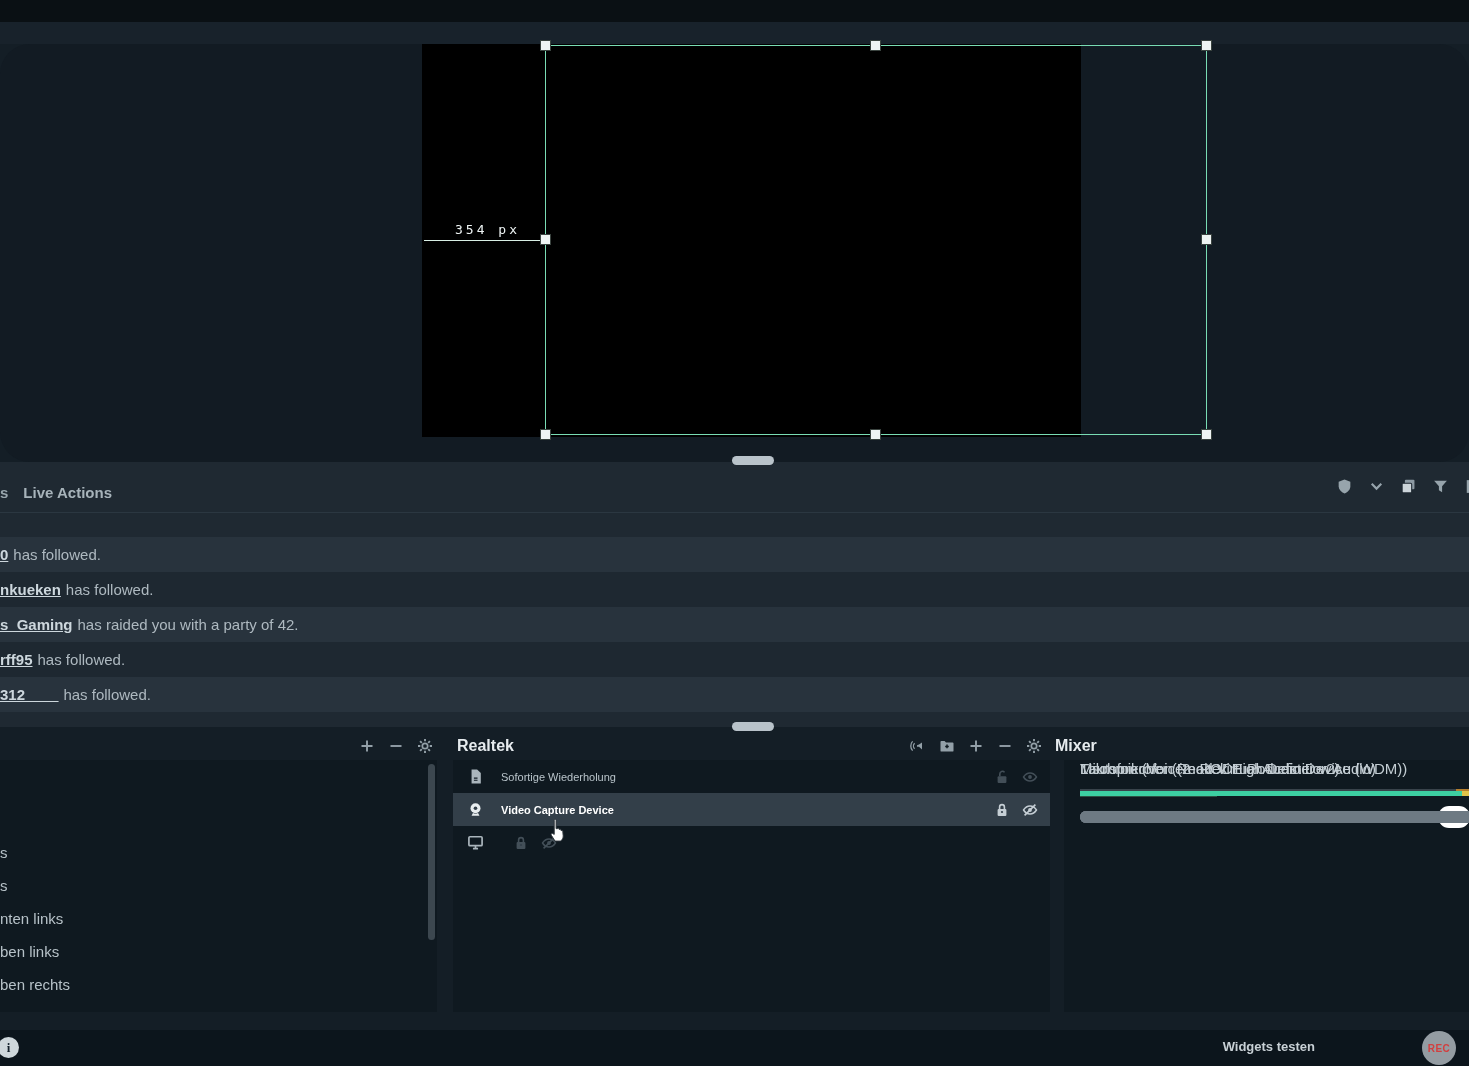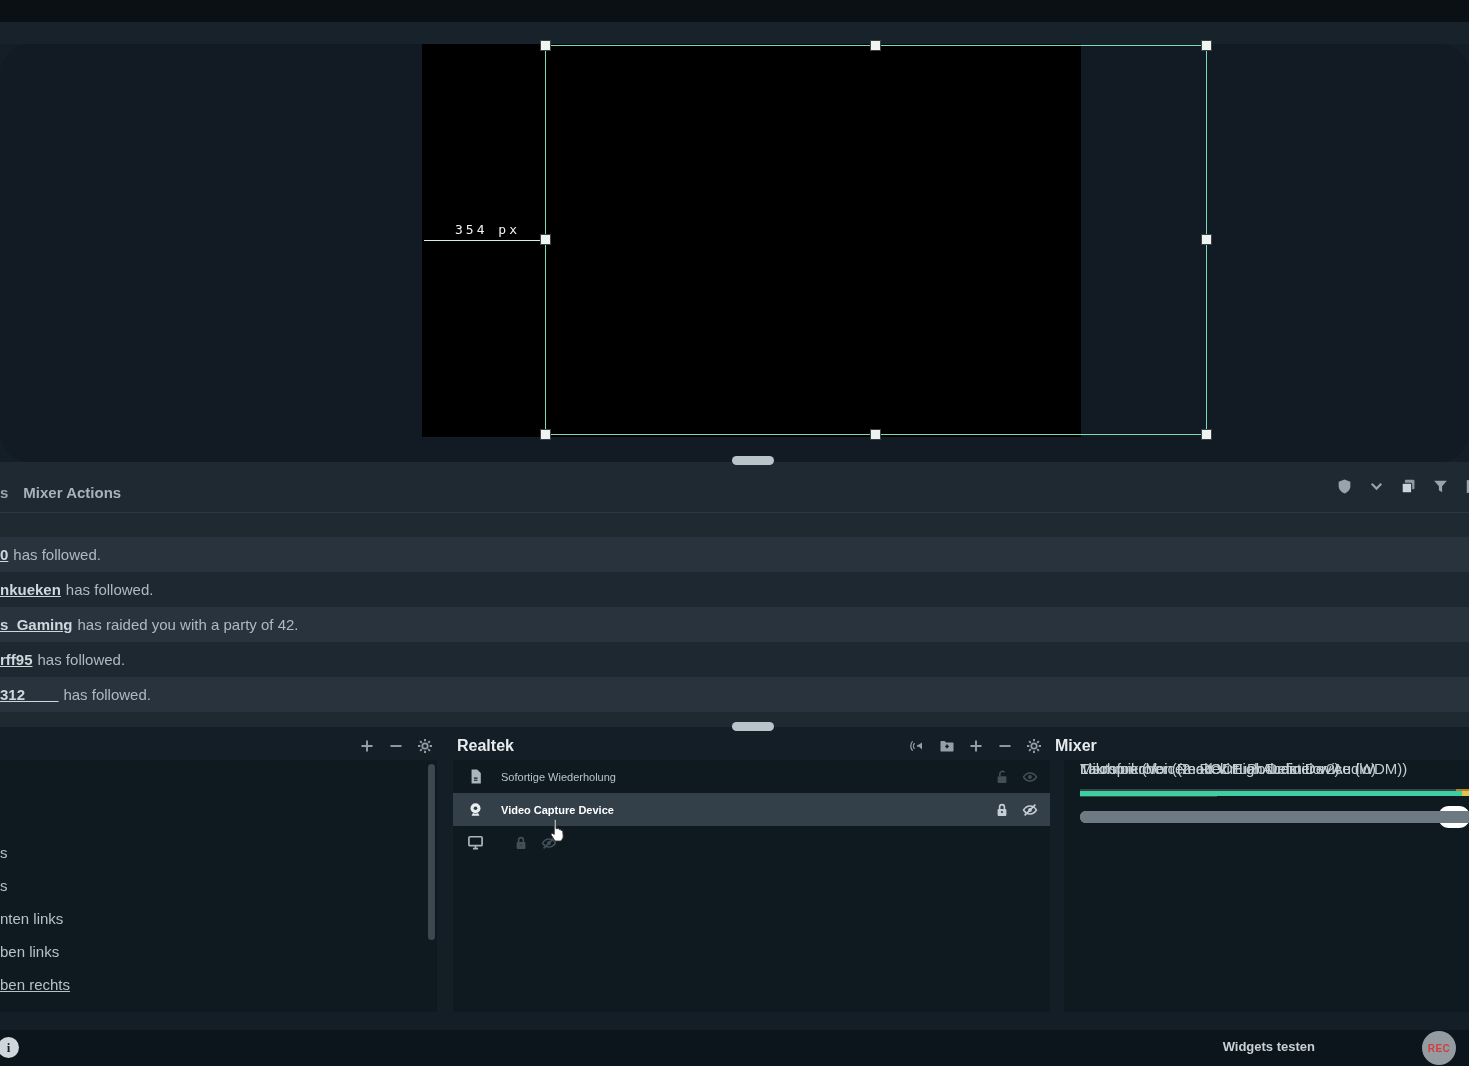--- a/index.html
+++ b/index.html
@@ -115,21 +115,21 @@
     </div>
     <div class="guide-line"></div>
     <div class="size-label">354 px</div>
   </div>
 
   <div class="drag-pill" style="left:732px; top:456px;"></div>
 
   <div class="events">
     <div class="events-tabs">
       <span class="tab-frag">s</span>
-      <span class="tab">Mixer Actions</span>
+      <span class="tab">Live Actions</span>
     </div>
     <div class="events-toolbar">
       <span class="icn">
         <svg viewBox="0 0 16 16">
             <path d="M8 1.5l5.5 2v4.3c0 3.2-2.3 5.4-5.5 6.8C4.8 13.2 2.5 11 2.5 7.8V3.5z" fill="currentColor"></path>
           </svg>
       </span>
       <span class="icn">
         <svg viewBox="0 0 16 16">
             <path d="M3.5 5.5L8 10l4.5-4.5" fill="none" stroke="currentColor" stroke-width="2"></path>
@@ -211,21 +211,21 @@
           </div>
           <div class="scene-item" style="padding-left: 0px;">
             <span>s</span>
           </div>
           <div class="scene-item" style="padding-left: 0px;">
             <span>nten links</span>
           </div>
           <div class="scene-item" style="padding-left: 0px;">
             <span>ben links</span>
           </div>
-          <div class="scene-item" style="padding-left: 0px; text-decoration: underline;">
+          <div class="scene-item" style="padding-left: 0px;">
             <span>ben rechts</span>
           </div>
           <div class="scene-item dim" style="padding-left: 0px;">
             <span>ten rechts</span>
           </div>
         </div>
       <div class="scenes-scrollbar">
         <div class="scenes-thumb"></div>
       </div>
     </div>

